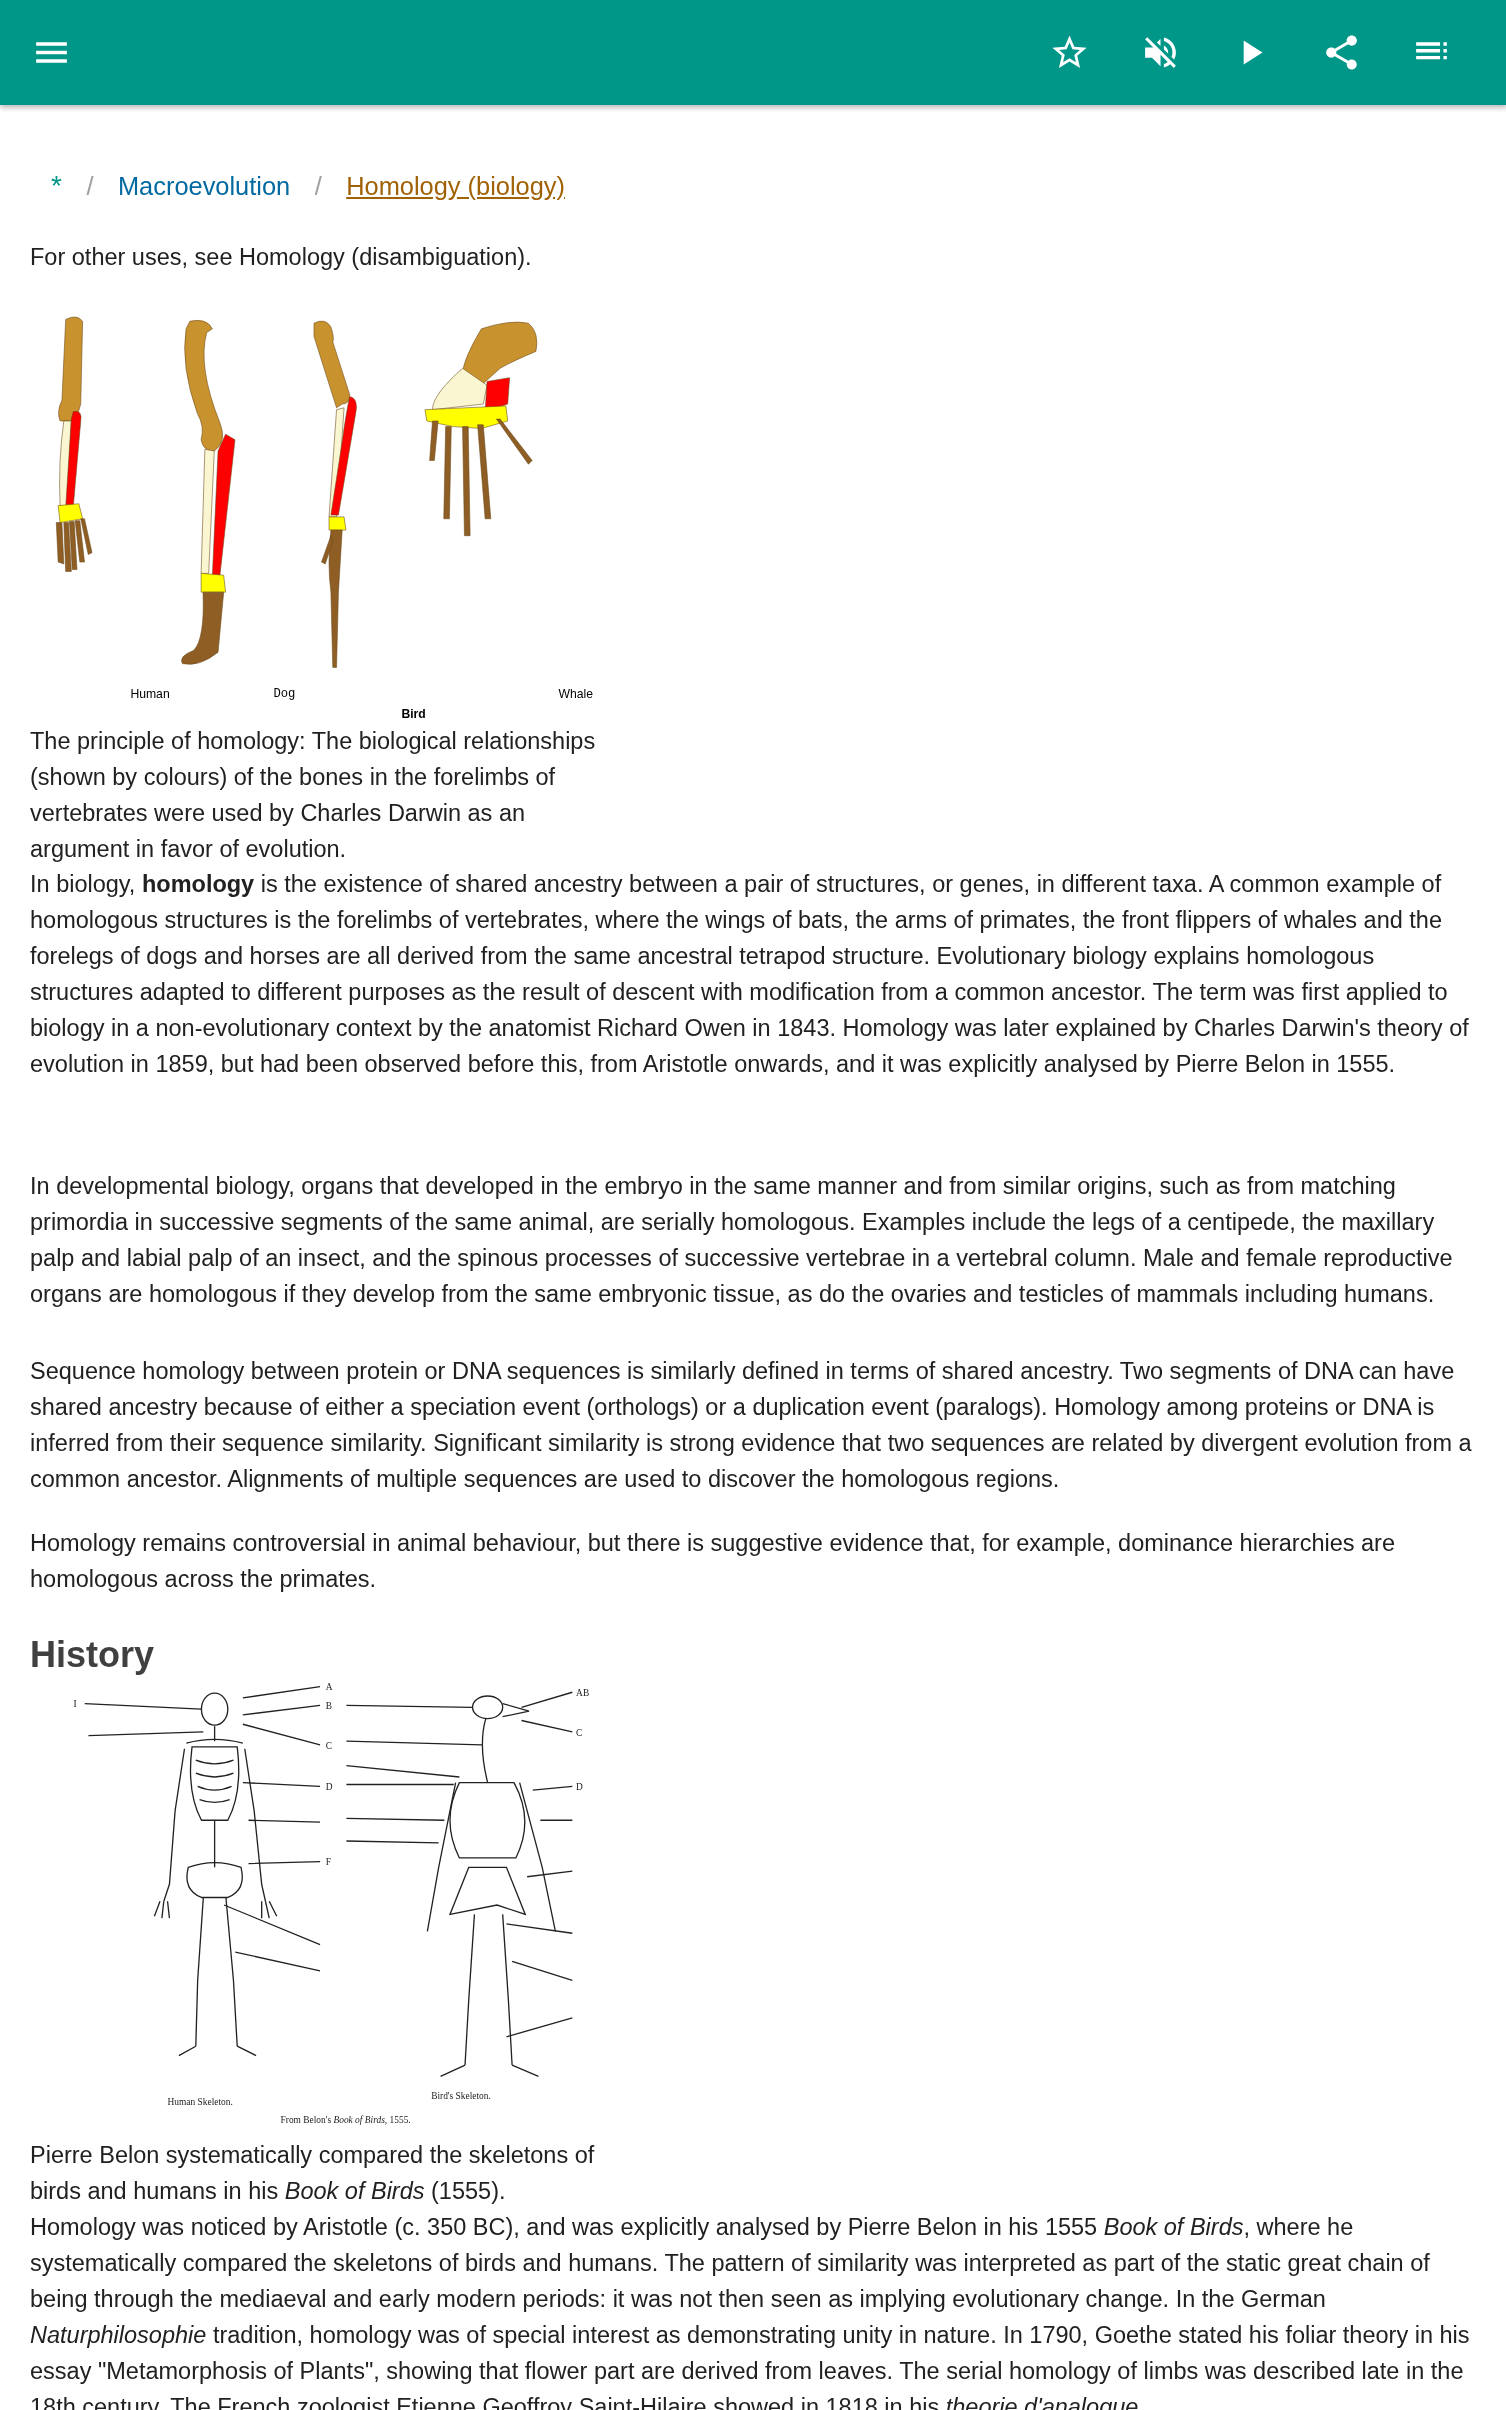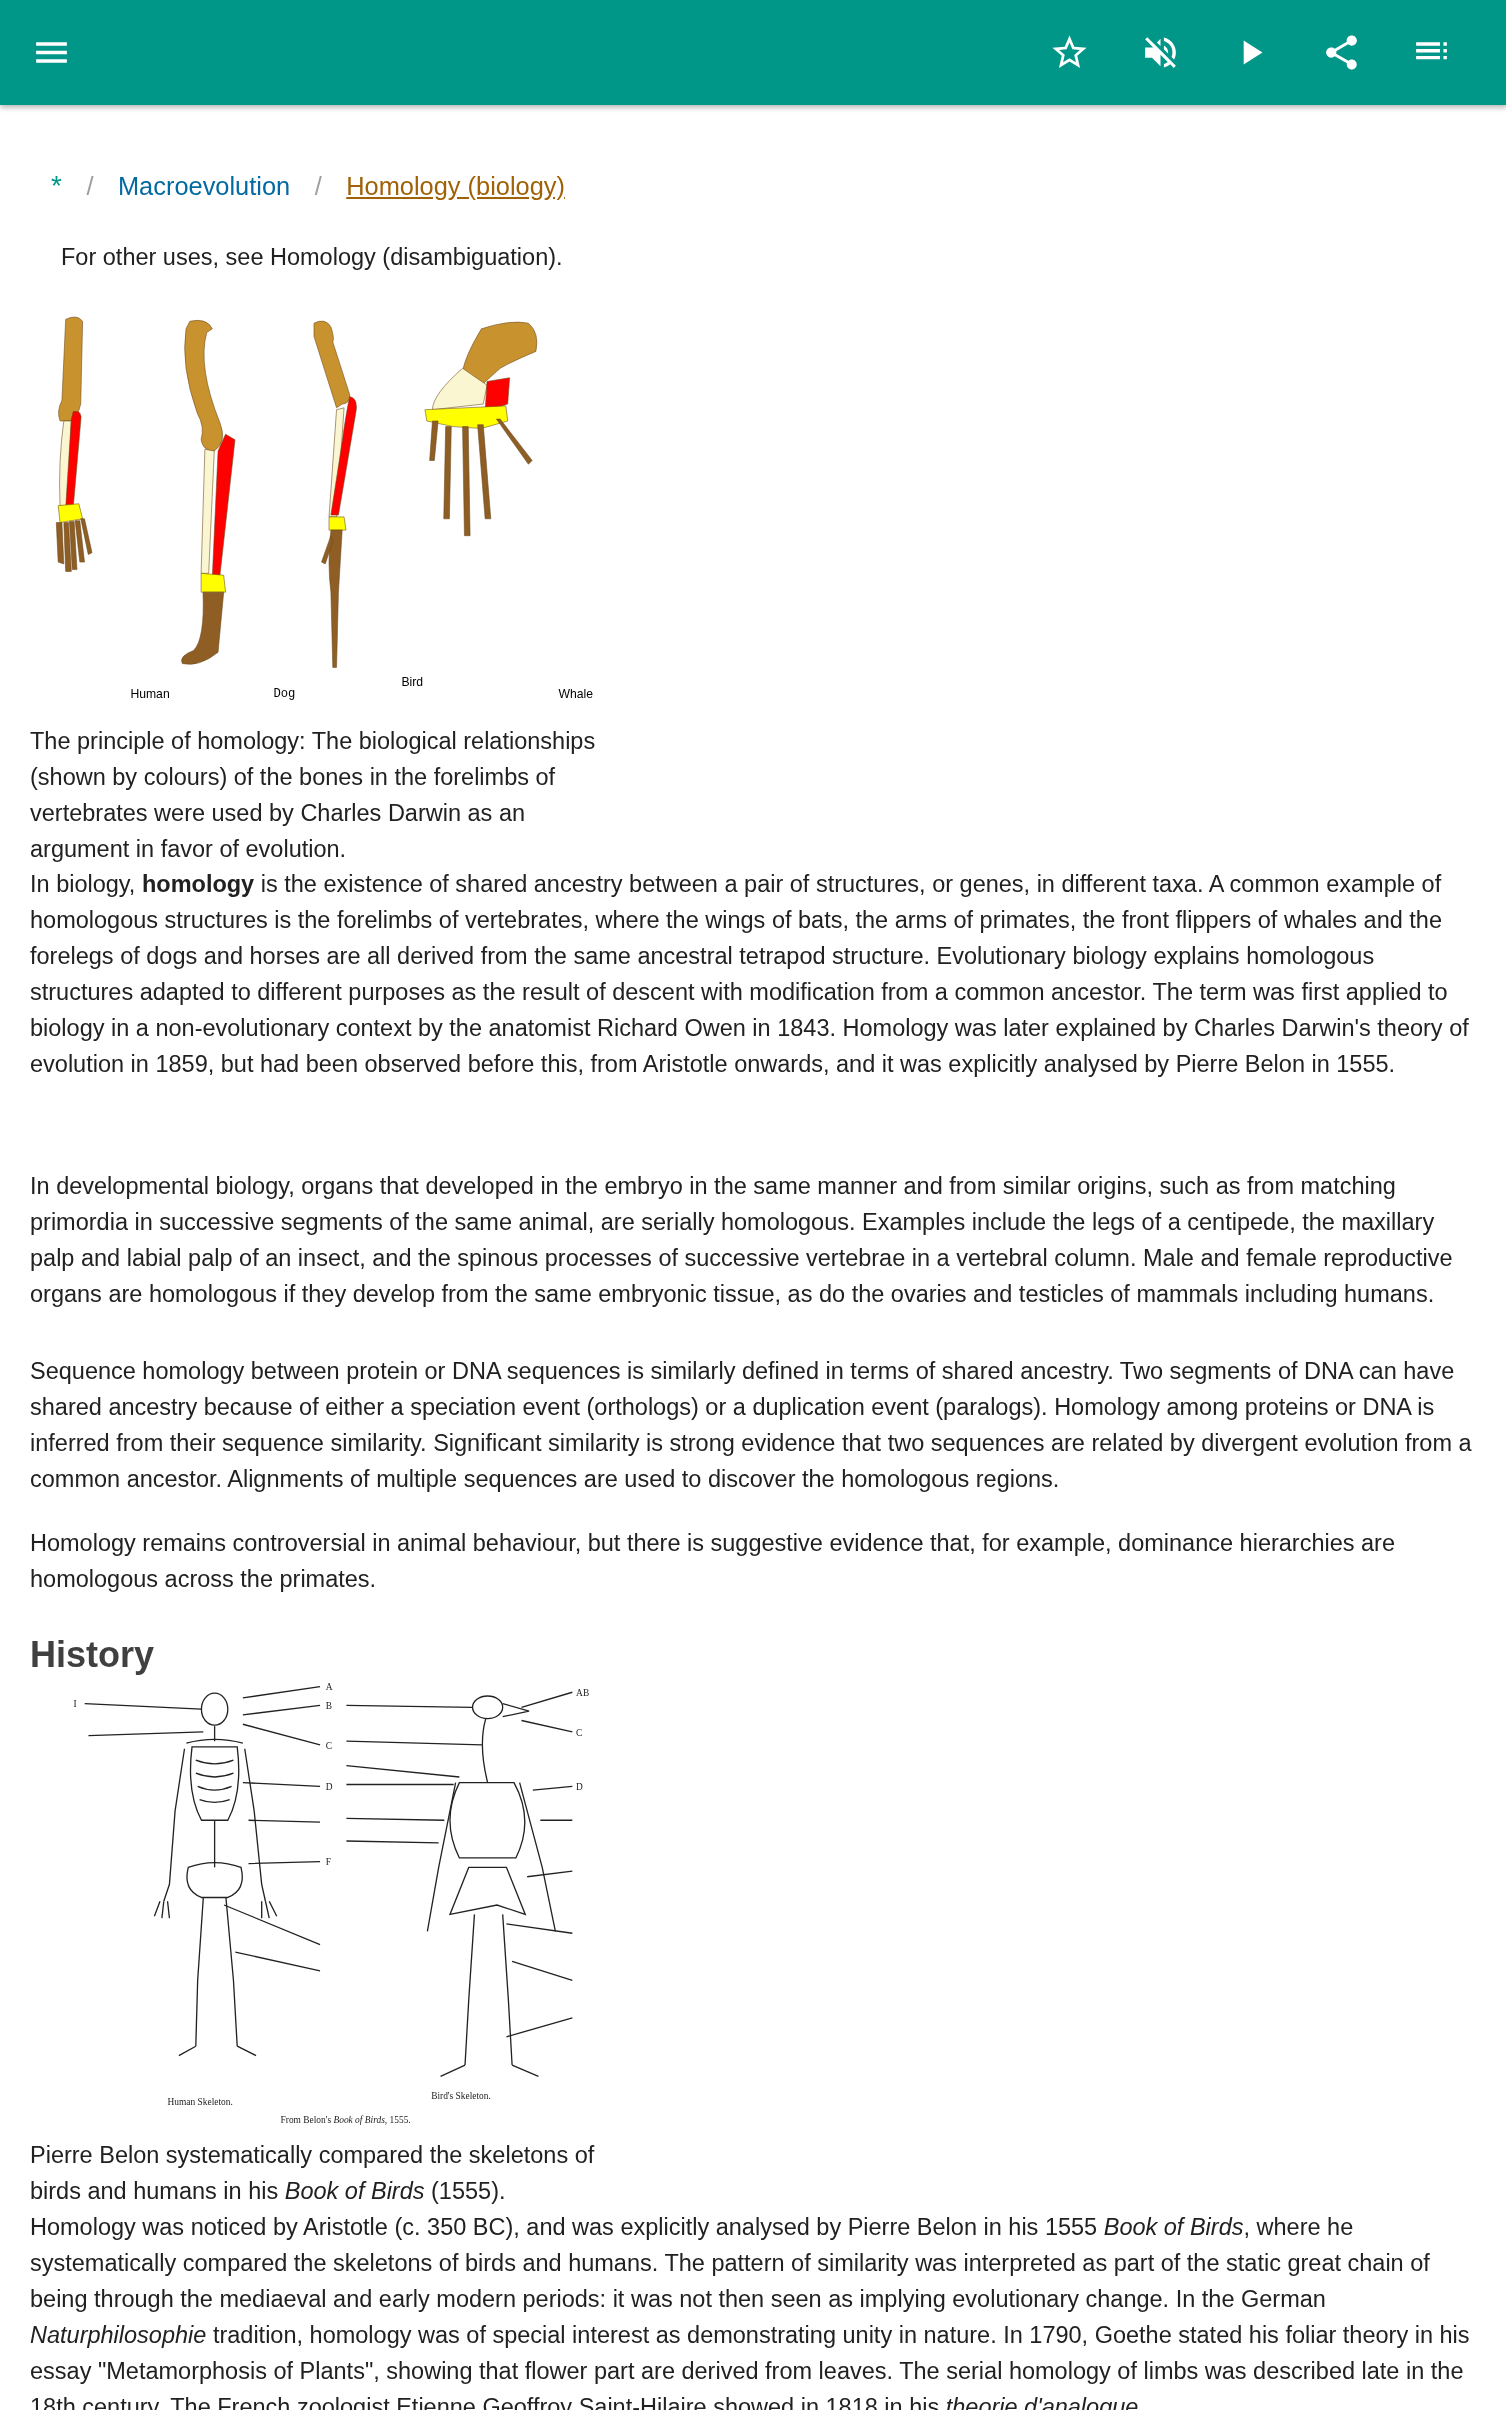--- a/index.html
+++ b/index.html
@@ -18,21 +18,21 @@
   .appbar svg { width: 41px; height: 41px; fill: #ffffff; }
   .content { position: absolute; left: 30px; top: 105px; width: 1450px; }
   .breadcrumb {
     position: absolute; top: 62px; left: 21px; font-size: 25.4px; line-height: 38px;
     display: flex; align-items: center; white-space: nowrap;
   }
   .breadcrumb .home { color: #009688; font-size: 28px; }
   .breadcrumb .sep { color: #9e9e9e; margin: 0 24.5px; }
   .breadcrumb .link { color: #0369a1; text-decoration: none; }
   .breadcrumb .current { color: #a16207; text-decoration: underline; }
-  .hatnote { position: absolute; top: 134px; left: 0; font-size: 23.5px; line-height: 36px; margin-left: 31px; }
+  .hatnote { position: absolute; top: 134px; left: 0; font-size: 23.5px; line-height: 36px; }
   p, .caption { margin: 0; font-size: 23.5px; line-height: 36px; }
   .figure1 { position: absolute; top: 205px; left: 9.4px; width: 565px; height: 395px; }
   .fig-label { position: absolute; font-size: 12.2px; color: #000; margin-left: 46px; }
   .caption1 { position: absolute; top: 618px; left: 0; width: 574px; }
   .body1 { position: absolute; top: 761px; left: 0; width: 1450px; }
   .body2 { position: absolute; top: 1040px; left: 0; width: 1450px; margin-top: 23px; }
   .body3 { position: absolute; top: 1248px; left: 0; width: 1450px; }
   .body4 { position: absolute; top: 1420px; left: 0; width: 1450px; }
   h2 {
     position: absolute; top: 1527px; left: 0; margin: 0; font-size: 36px; line-height: 45px;
@@ -122,21 +122,21 @@
       <g stroke="#6b4a1a" stroke-width="0.6">
         <path d="M470 20 Q500 10 520 14 Q532 24 528 44 Q504 54 490 62 L470 80 L450 66 Q452 50 470 20Z" fill="#c8922f"></path>
         <path d="M450 62 L476 80 L472 100 L418 106 Q418 90 450 62Z" fill="#faf6d2"></path>
         <path d="M476 76 L500 72 L498 100 L474 108 Z" fill="#ff0000"></path>
         <path d="M410 106 L496 102 L498 118 L470 126 L440 124 L412 118Z" fill="#ffff00"></path>
         <path d="M418 118 L424 118 L420 160 L415 160 Z M432 124 L438 124 L436 222 L430 222 Z M450 124 L456 124 L458 240 L452 240 Z M466 122 L472 122 L480 222 L474 222 Z M486 116 L490 116 L524 160 L520 164 Z" fill="#8e5e25"></path>
       </g>
     </svg>
     <span class="fig-label" style="left:45px; top:377px;">Human</span>
     <span class="fig-label" style="left:188px; top:377px;font-family:Liberation Mono, monospace;">Dog</span>
-    <span class="fig-label" style="left:316px; top:365px;">Bird</span>
+    <span class="fig-label" style="left:316px; top:397px;font-weight:bold;">Bird</span>
     <span class="fig-label" style="left:473px; top:377px;">Whale</span>
   </div>
 
   <div class="caption caption1">The principle of homology: The biological relationships (shown by colours) of the bones in the forelimbs of vertebrates were used by Charles Darwin as an argument in favor of evolution.</div>
 
   <p class="body1"><span>In biology, </span><b>homology</b><span> is the existence of shared ancestry between a pair of structures, or genes, in different taxa. A common example of homologous structures is the forelimbs of vertebrates, where the wings of bats, the arms of primates, the front flippers of whales and the forelegs of dogs and horses are all derived from the same ancestral tetrapod structure. Evolutionary biology explains homologous structures adapted to different purposes as the result of descent with modification from a common ancestor. The term was first applied to biology in a non-evolutionary context by the anatomist Richard Owen in 1843. Homology was later explained by Charles Darwin's theory of evolution in 1859, but had been observed before this, from Aristotle onwards, and it was explicitly analysed by Pierre Belon in 1555.</span></p>
 
   <p class="body2">In developmental biology, organs that developed in the embryo in the same manner and from similar origins, such as from matching primordia in successive segments of the same animal, are serially homologous. Examples include the legs of a centipede, the maxillary palp and labial palp of an insect, and the spinous processes of successive vertebrae in a vertebral column. Male and female reproductive organs are homologous if they develop from the same embryonic tissue, as do the ovaries and testicles of mammals including humans.</p>
   <p class="body3">Sequence homology between protein or DNA sequences is similarly defined in terms of shared ancestry. Two segments of DNA can have shared ancestry because of either a speciation event (orthologs) or a duplication event (paralogs). Homology among proteins or DNA is inferred from their sequence similarity. Significant similarity is strong evidence that two sequences are related by divergent evolution from a common ancestor. Alignments of multiple sequences are used to discover the homologous regions.</p>
   <p class="body4">Homology remains controversial in animal behaviour, but there is suggestive evidence that, for example, dominance hierarchies are homologous across the primates.</p>

